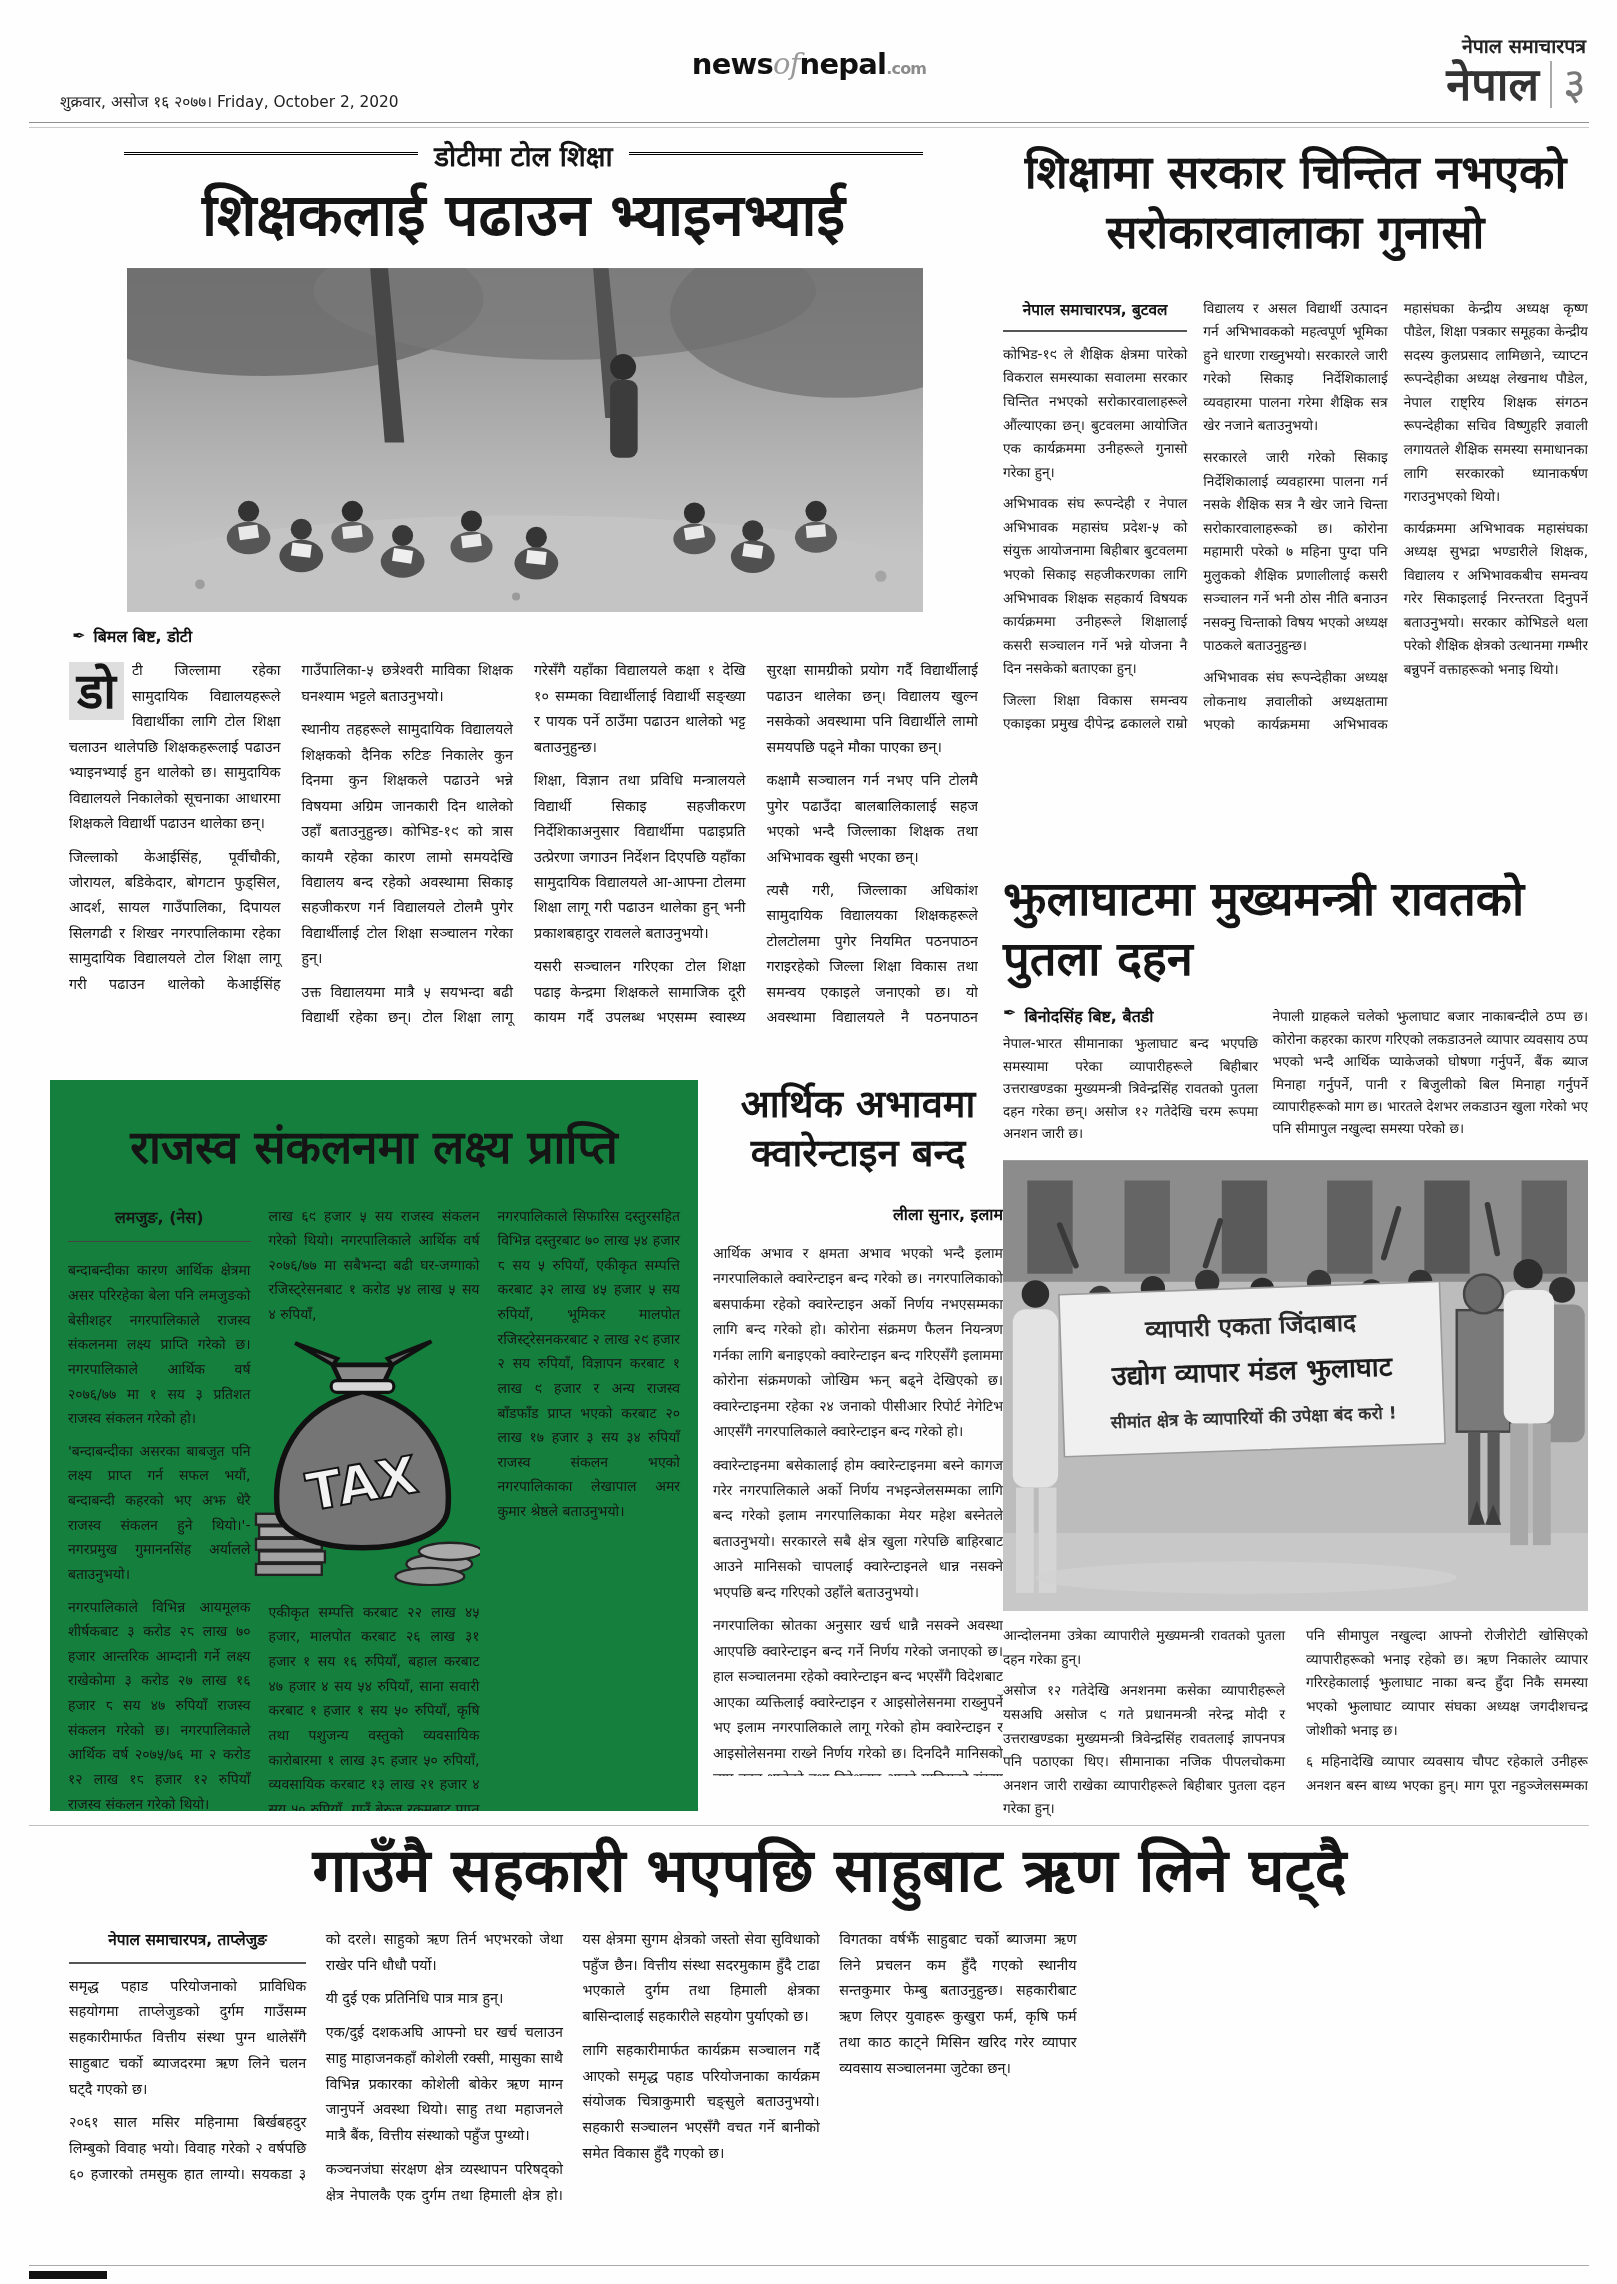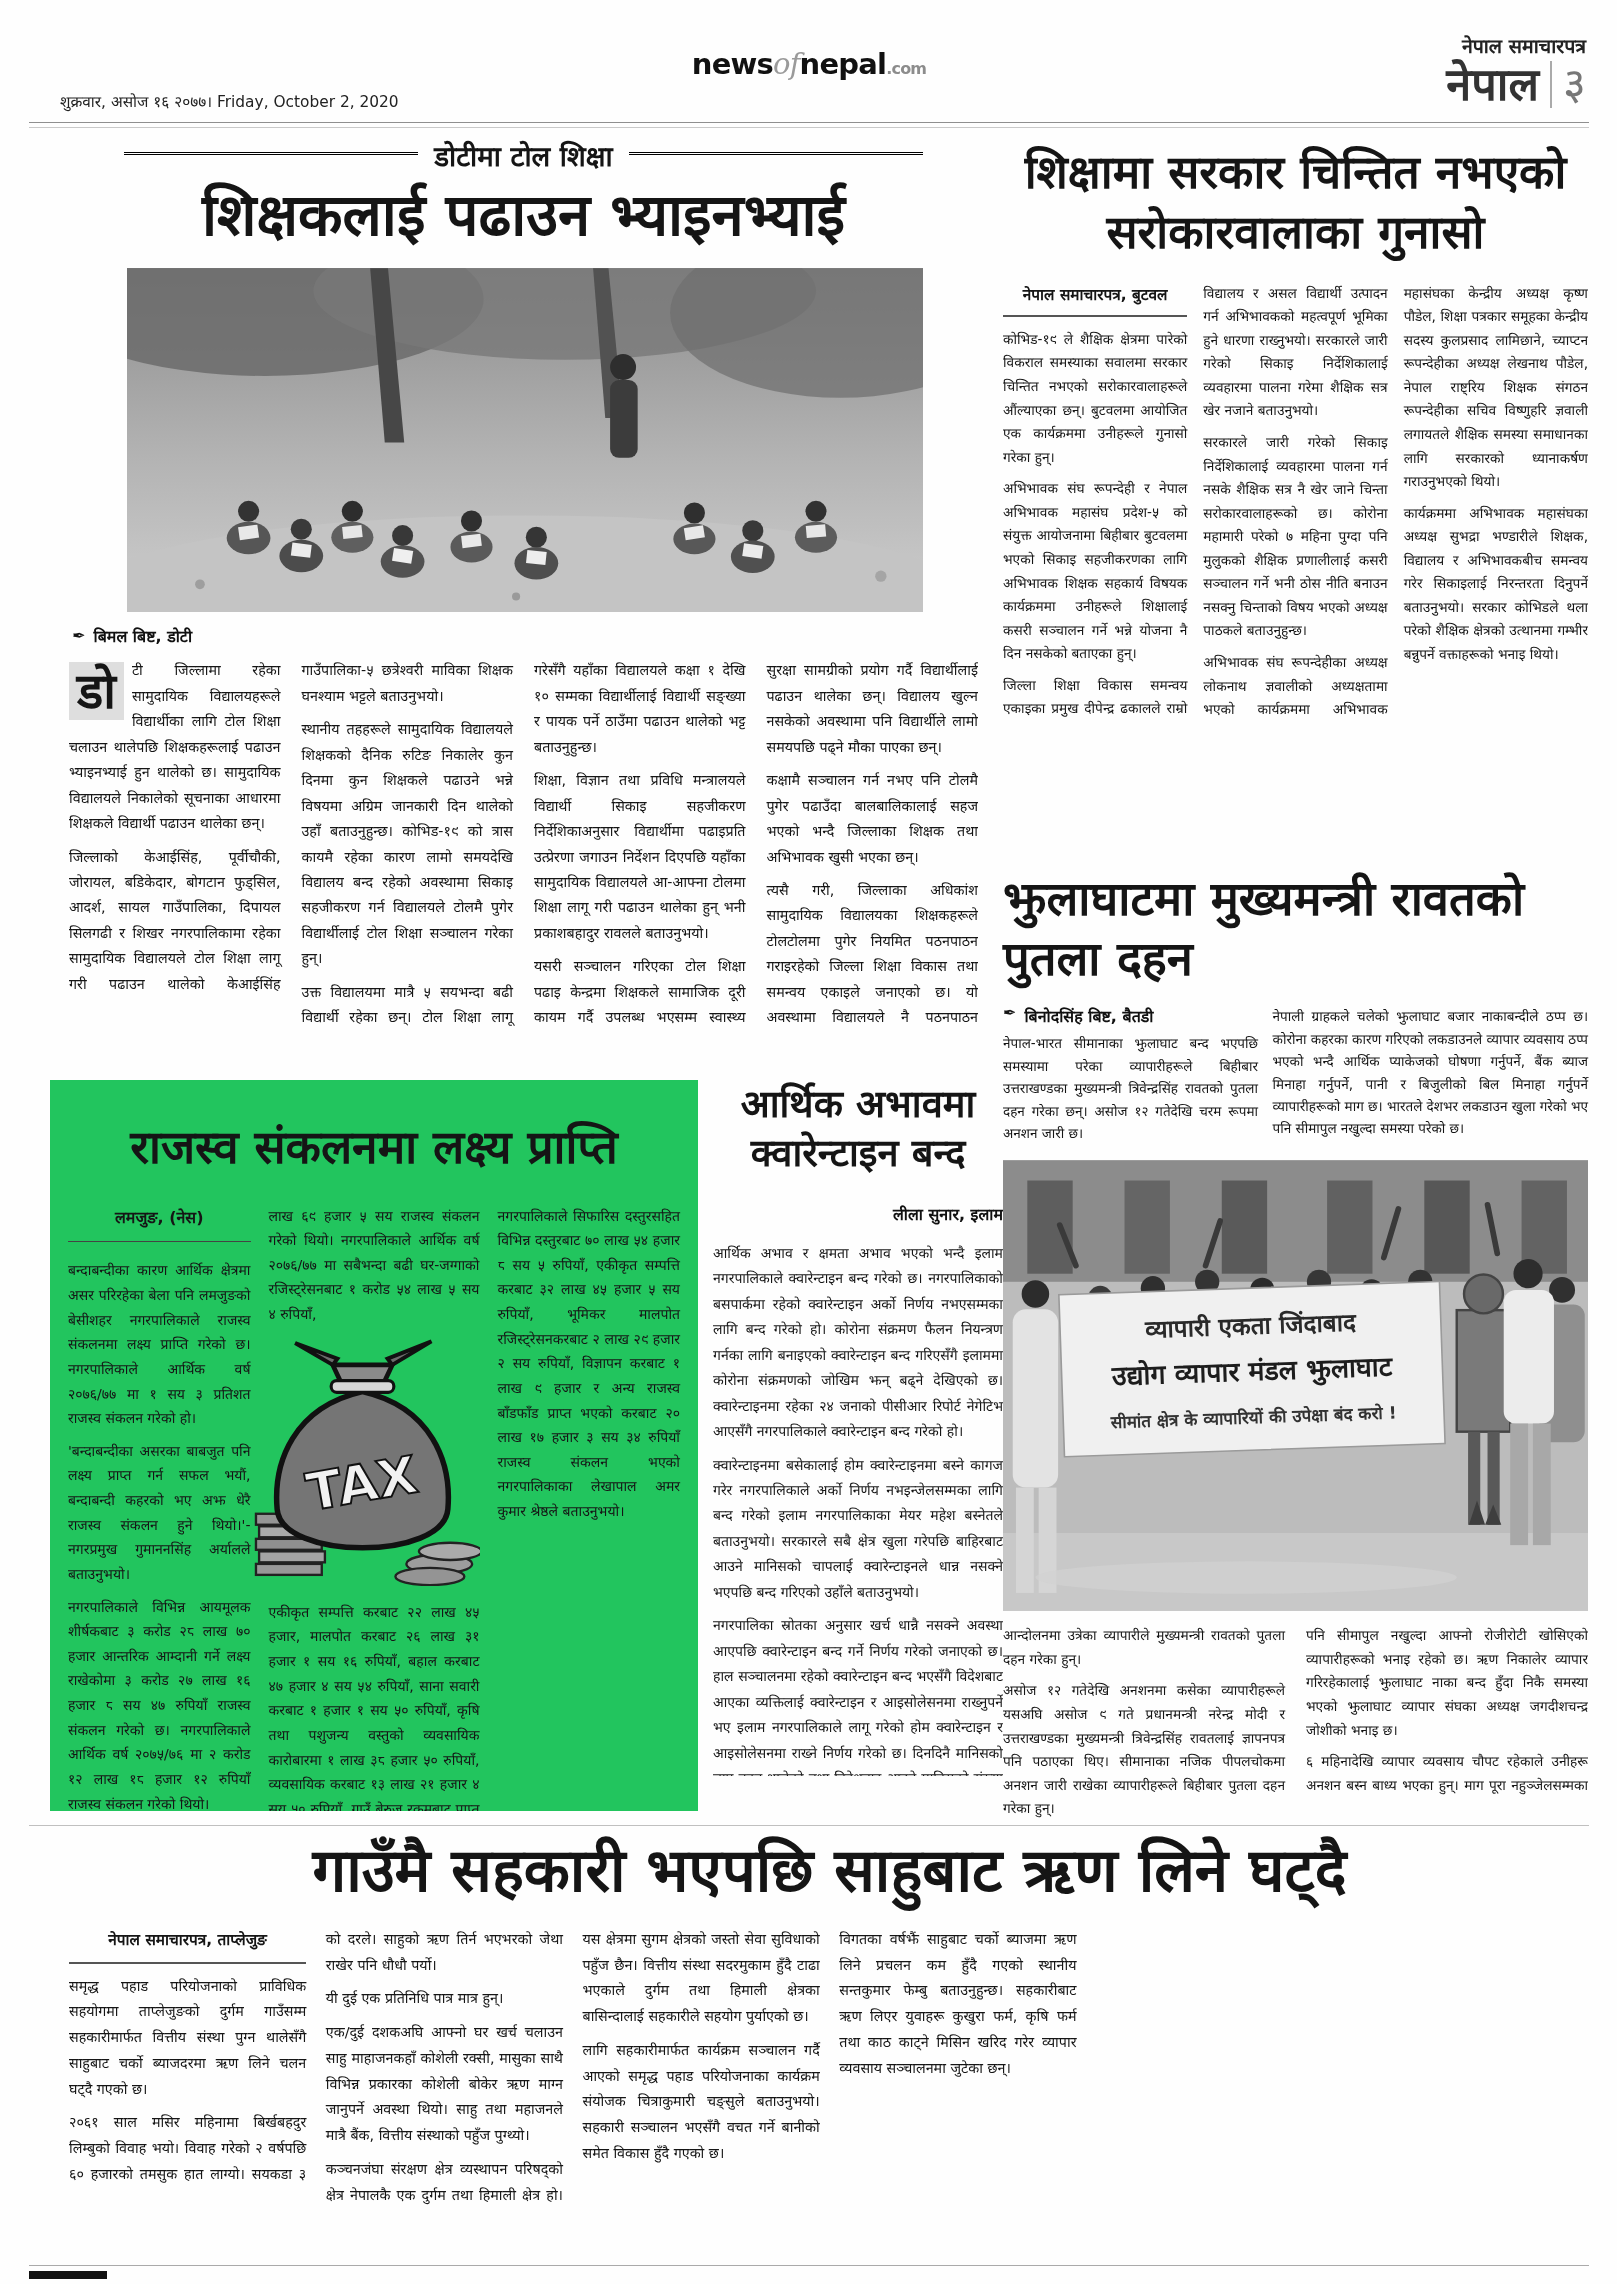--- a/index.html
+++ b/index.html
@@ -32,36 +32,36 @@
   .main-headline{font-size:58px;font-weight:bold;text-align:center;margin-top:8px;line-height:1.15;}
   .main-photo-wrap{margin:19.5px 0 0 58px;width:796px;height:344px;}
   .main-byline-row{display:flex;align-items:center;gap:8px;margin:13px 0 0 3.2px;}
   .pen-icon{font-size:16px;line-height:1;}
   .main-body{margin-top:11.3px;height:374px;overflow:hidden;column-count:4;column-gap:21px;
              column-fill:auto;font-size:14.3px;line-height:1.78;}
   .dropcap{float:left;font-size:49px;line-height:1;font-weight:bold;background:#dedede;
            padding:4.9px 8px;margin:3.2px 8px 1.6px 0;}
   
   .revenue-article{position:absolute;left:50px;top:1080px;width:648px;height:731px;
-                   background:#22c55e;box-sizing:border-box;padding:13px 18px;overflow:hidden;}
+                   background:#15803d;box-sizing:border-box;padding:13px 18px;overflow:hidden;}
   .revenue-headline{font-size:46px;font-weight:bold;text-align:center;margin:21px 0 27.6px;}
   .revenue-cols{display:grid;grid-template-columns:1fr 1fr 1fr;gap:18px;
                 font-size:14px;line-height:1.76;}
   .revenue-byline{font-weight:bold;text-align:center;font-size:16px;border-bottom:1.6px solid #444;
                   padding-bottom:9.7px;margin-bottom:16px;}
   .tax-wrap{width:235px;margin:4.9px 0 6.5px -24px;}
   
   .quarantine-article{position:absolute;left:713px;top:1080px;width:290px;}
   .q-headline{font-size:38px;font-weight:bold;text-align:center;line-height:1.3;}
   .q-byline{margin:24px 0 16px 11.3px;}
   .q-body{font-size:14px;line-height:1.82;max-height:535px;overflow:hidden;}
   
   .edu-article{position:absolute;left:1003px;top:143px;width:585px;}
   .edu-headline{font-size:46px;font-weight:bold;text-align:center;line-height:1.3;}
-  .edu-body{margin-top:19px;height:444px;overflow:hidden;column-count:3;column-gap:16px;
+  .edu-body{margin-top:34px;height:444px;overflow:hidden;column-count:3;column-gap:16px;
             column-fill:auto;font-size:13.7px;line-height:1.72;}
   .edu-byline{font-weight:bold;text-align:center;font-size:15.4px;border-bottom:2.4px double #555;
               padding-bottom:6.5px;margin-bottom:11.3px;}
   
   .effigy-article{position:absolute;left:1003px;top:869px;width:585px;}
   .e-headline{font-size:47px;font-weight:bold;text-align:left;line-height:1.28;}
   .e-intro{display:grid;grid-template-columns:255px 1fr;gap:14.6px;margin-top:16px;}
   .e-byline-row{display:flex;align-items:flex-start;gap:8px;}
   .e-intro-text{font-size:13.5px;line-height:1.66;}
   .e-photo-wrap{margin-top:8px;width:585px;height:451px;}

